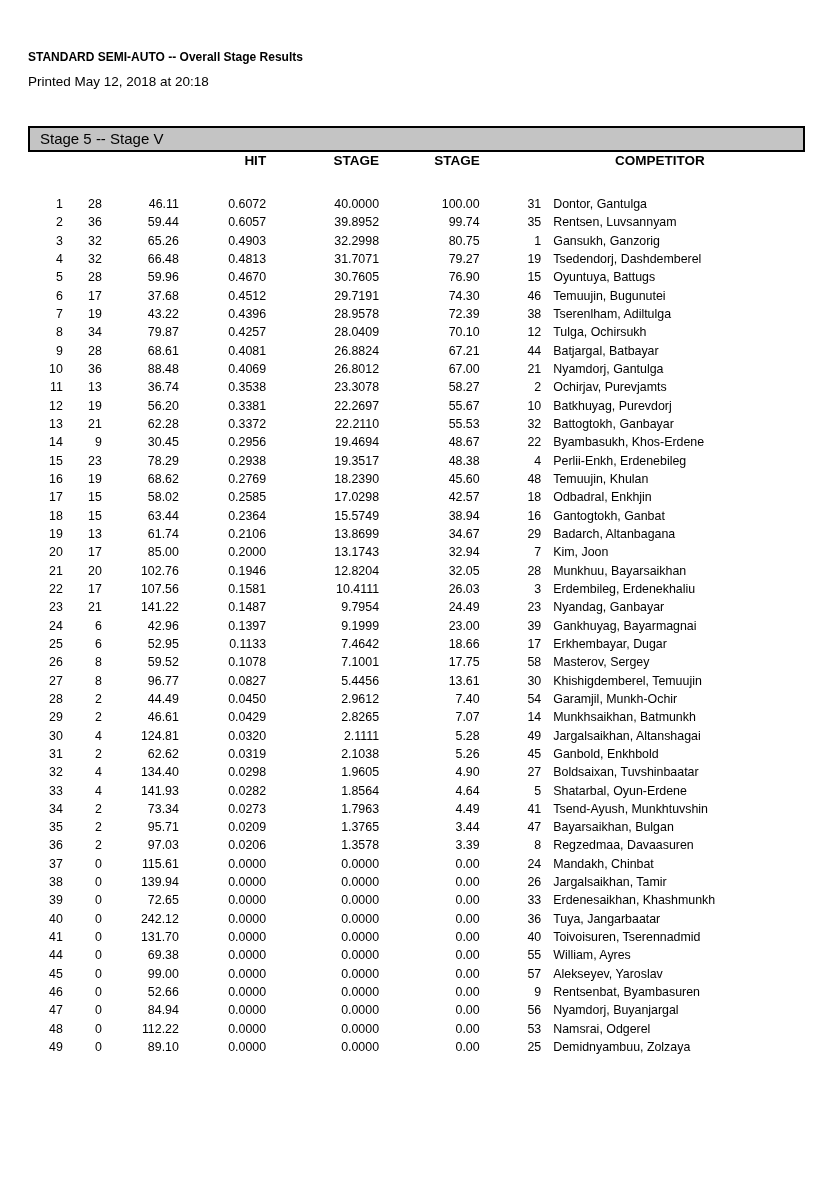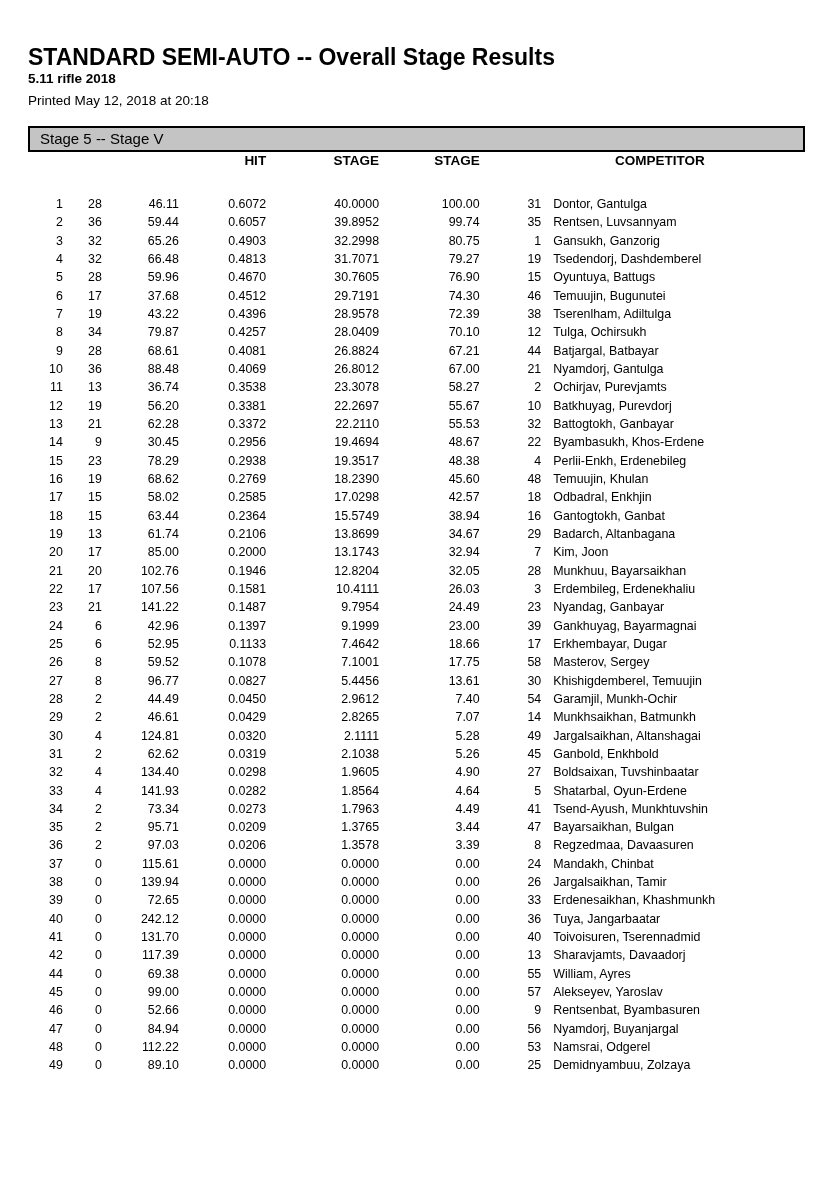--- a/index.html
+++ b/index.html
@@ -5,21 +5,21 @@
   html, body { margin: 0; padding: 0; }
   body {
     width: 825px; height: 1188px;
     background: #ffffff; color: #000000;
     font-family: "Liberation Sans", sans-serif;
     overflow: hidden; position: relative;
   }
   .page { position: relative; width: 825px; height: 1188px; }
 
   .doc-header { position: absolute; left: 28px; top: 46px; }
-  .title   { font-size: 23px; font-weight: bold; line-height: 22px; white-space: nowrap; }
+  .title   { font-size: 12px; font-weight: bold; line-height: 22px; white-space: nowrap; }
   .subtitle{ font-size: 13.5px; font-weight: bold; line-height: 16px; margin-top: 3px; }
   .printed { font-size: 13.5px; line-height: 16px; margin-top: 6px; }
 
   .logo { position: absolute; right: 36px; top: 40px; width: 76px; height: 86px; }
   .logo svg { display: block; }
 
   .stage-bar {
     position: absolute; left: 28px; top: 126px;
     width: 763px; height: 22px;
     background: #c4c4c4; border: 2px solid #000;
@@ -50,21 +50,20 @@
   }
   td.c7 { text-align: left; padding-left: 12px; }
 </style>
 </head>
 <body>
 
 <div class="page" data-name="results-page">
 
   <div class="doc-header" data-name="document-header">
     <div class="title" data-name="page-title">STANDARD SEMI-AUTO -- Overall Stage Results</div>
-    <div class="subtitle" data-name="match-name">5.11 rifle 2018</div>
     <div class="printed" data-name="printed-timestamp">Printed May 12, 2018 at 20:18</div>
   </div>
 
 
   <div class="stage-bar" data-name="stage-header-bar">
     <span data-name="stage-title">Stage 5 -- Stage V</span>
   </div>
 
   <table class="results" data-name="results-table">
     <colgroup>
@@ -493,30 +492,20 @@
           <td class="c0" data-name="rank-cell">41</td>
           <td class="c1" data-name="pts-cell">0</td>
           <td class="c2" data-name="time-cell">131.70</td>
           <td class="c3" data-name="hit-factor-cell">0.0000</td>
           <td class="c4" data-name="stage-points-cell">0.0000</td>
           <td class="c5" data-name="stage-percent-cell">0.00</td>
           <td class="c6" data-name="competitor-number-cell">40</td>
           <td class="c7" data-name="competitor-name-cell">Toivoisuren, Tserennadmid</td>
         </tr>
         <tr data-name="table-row">
-          <td class="c0" data-name="rank-cell">42</td>
-          <td class="c1" data-name="pts-cell">0</td>
-          <td class="c2" data-name="time-cell">117.39</td>
-          <td class="c3" data-name="hit-factor-cell">0.0000</td>
-          <td class="c4" data-name="stage-points-cell">0.0000</td>
-          <td class="c5" data-name="stage-percent-cell">0.00</td>
-          <td class="c6" data-name="competitor-number-cell">13</td>
-          <td class="c7" data-name="competitor-name-cell">Sharavjamts, Davaadorj</td>
-        </tr>
-        <tr data-name="table-row">
           <td class="c0" data-name="rank-cell">44</td>
           <td class="c1" data-name="pts-cell">0</td>
           <td class="c2" data-name="time-cell">69.38</td>
           <td class="c3" data-name="hit-factor-cell">0.0000</td>
           <td class="c4" data-name="stage-points-cell">0.0000</td>
           <td class="c5" data-name="stage-percent-cell">0.00</td>
           <td class="c6" data-name="competitor-number-cell">55</td>
           <td class="c7" data-name="competitor-name-cell">William, Ayres</td>
         </tr>
         <tr data-name="table-row">

